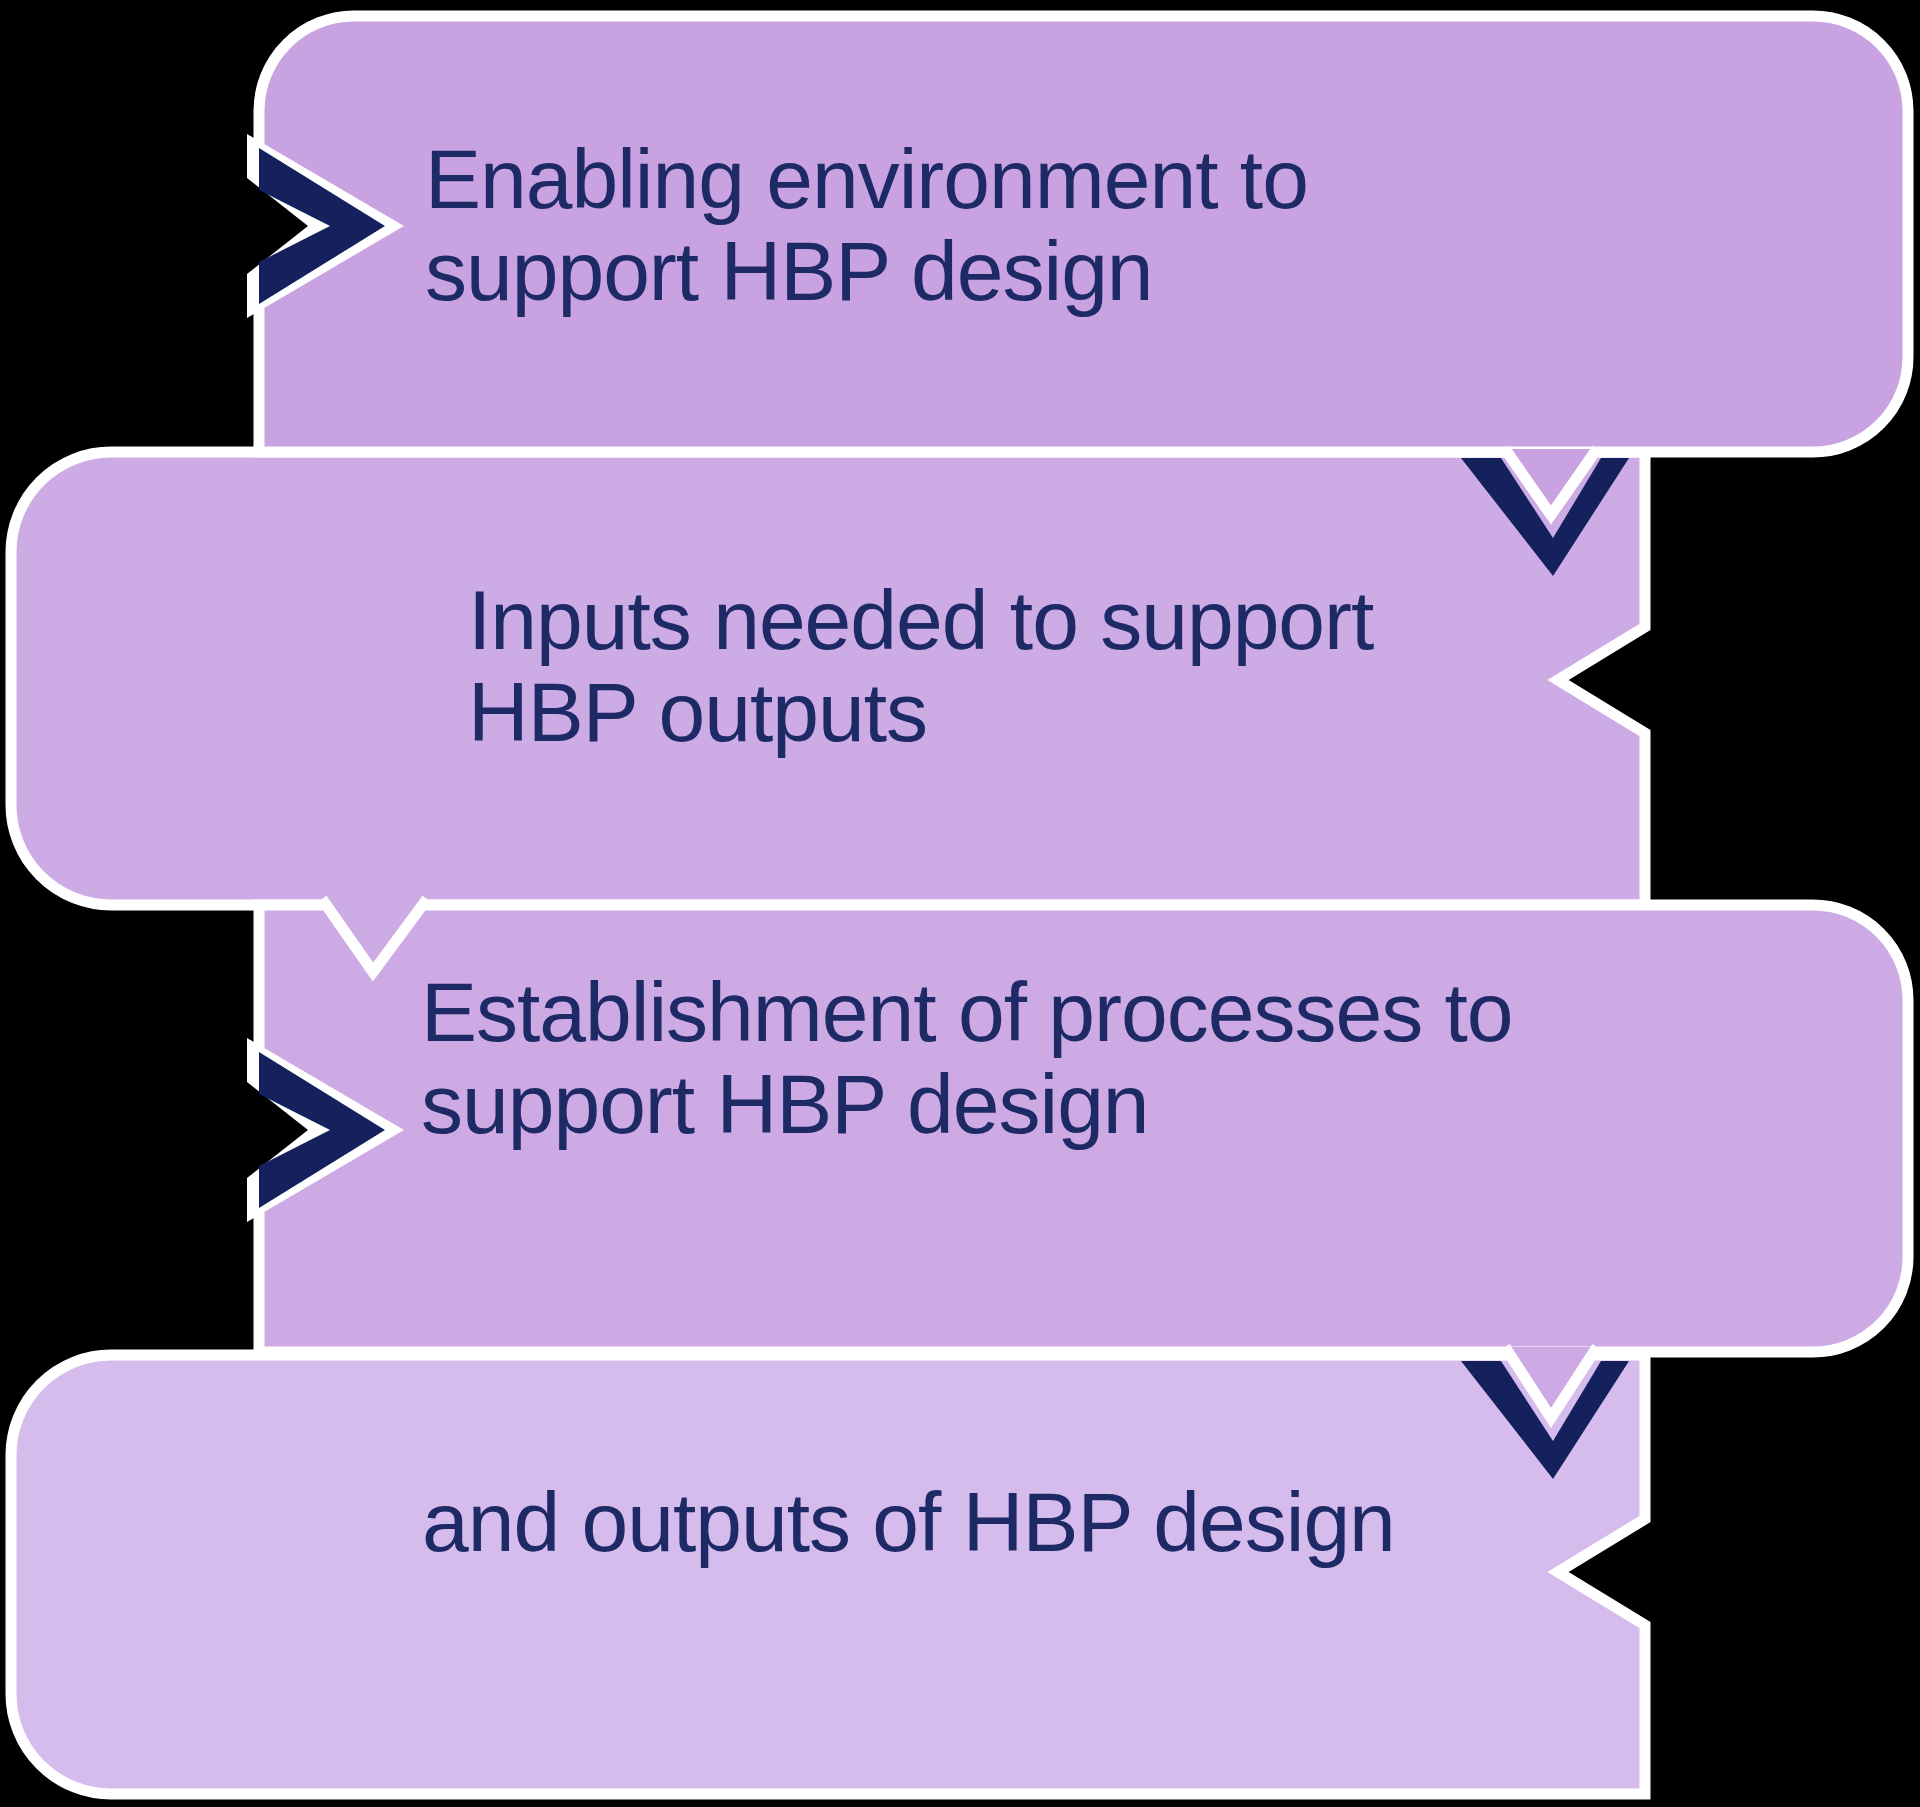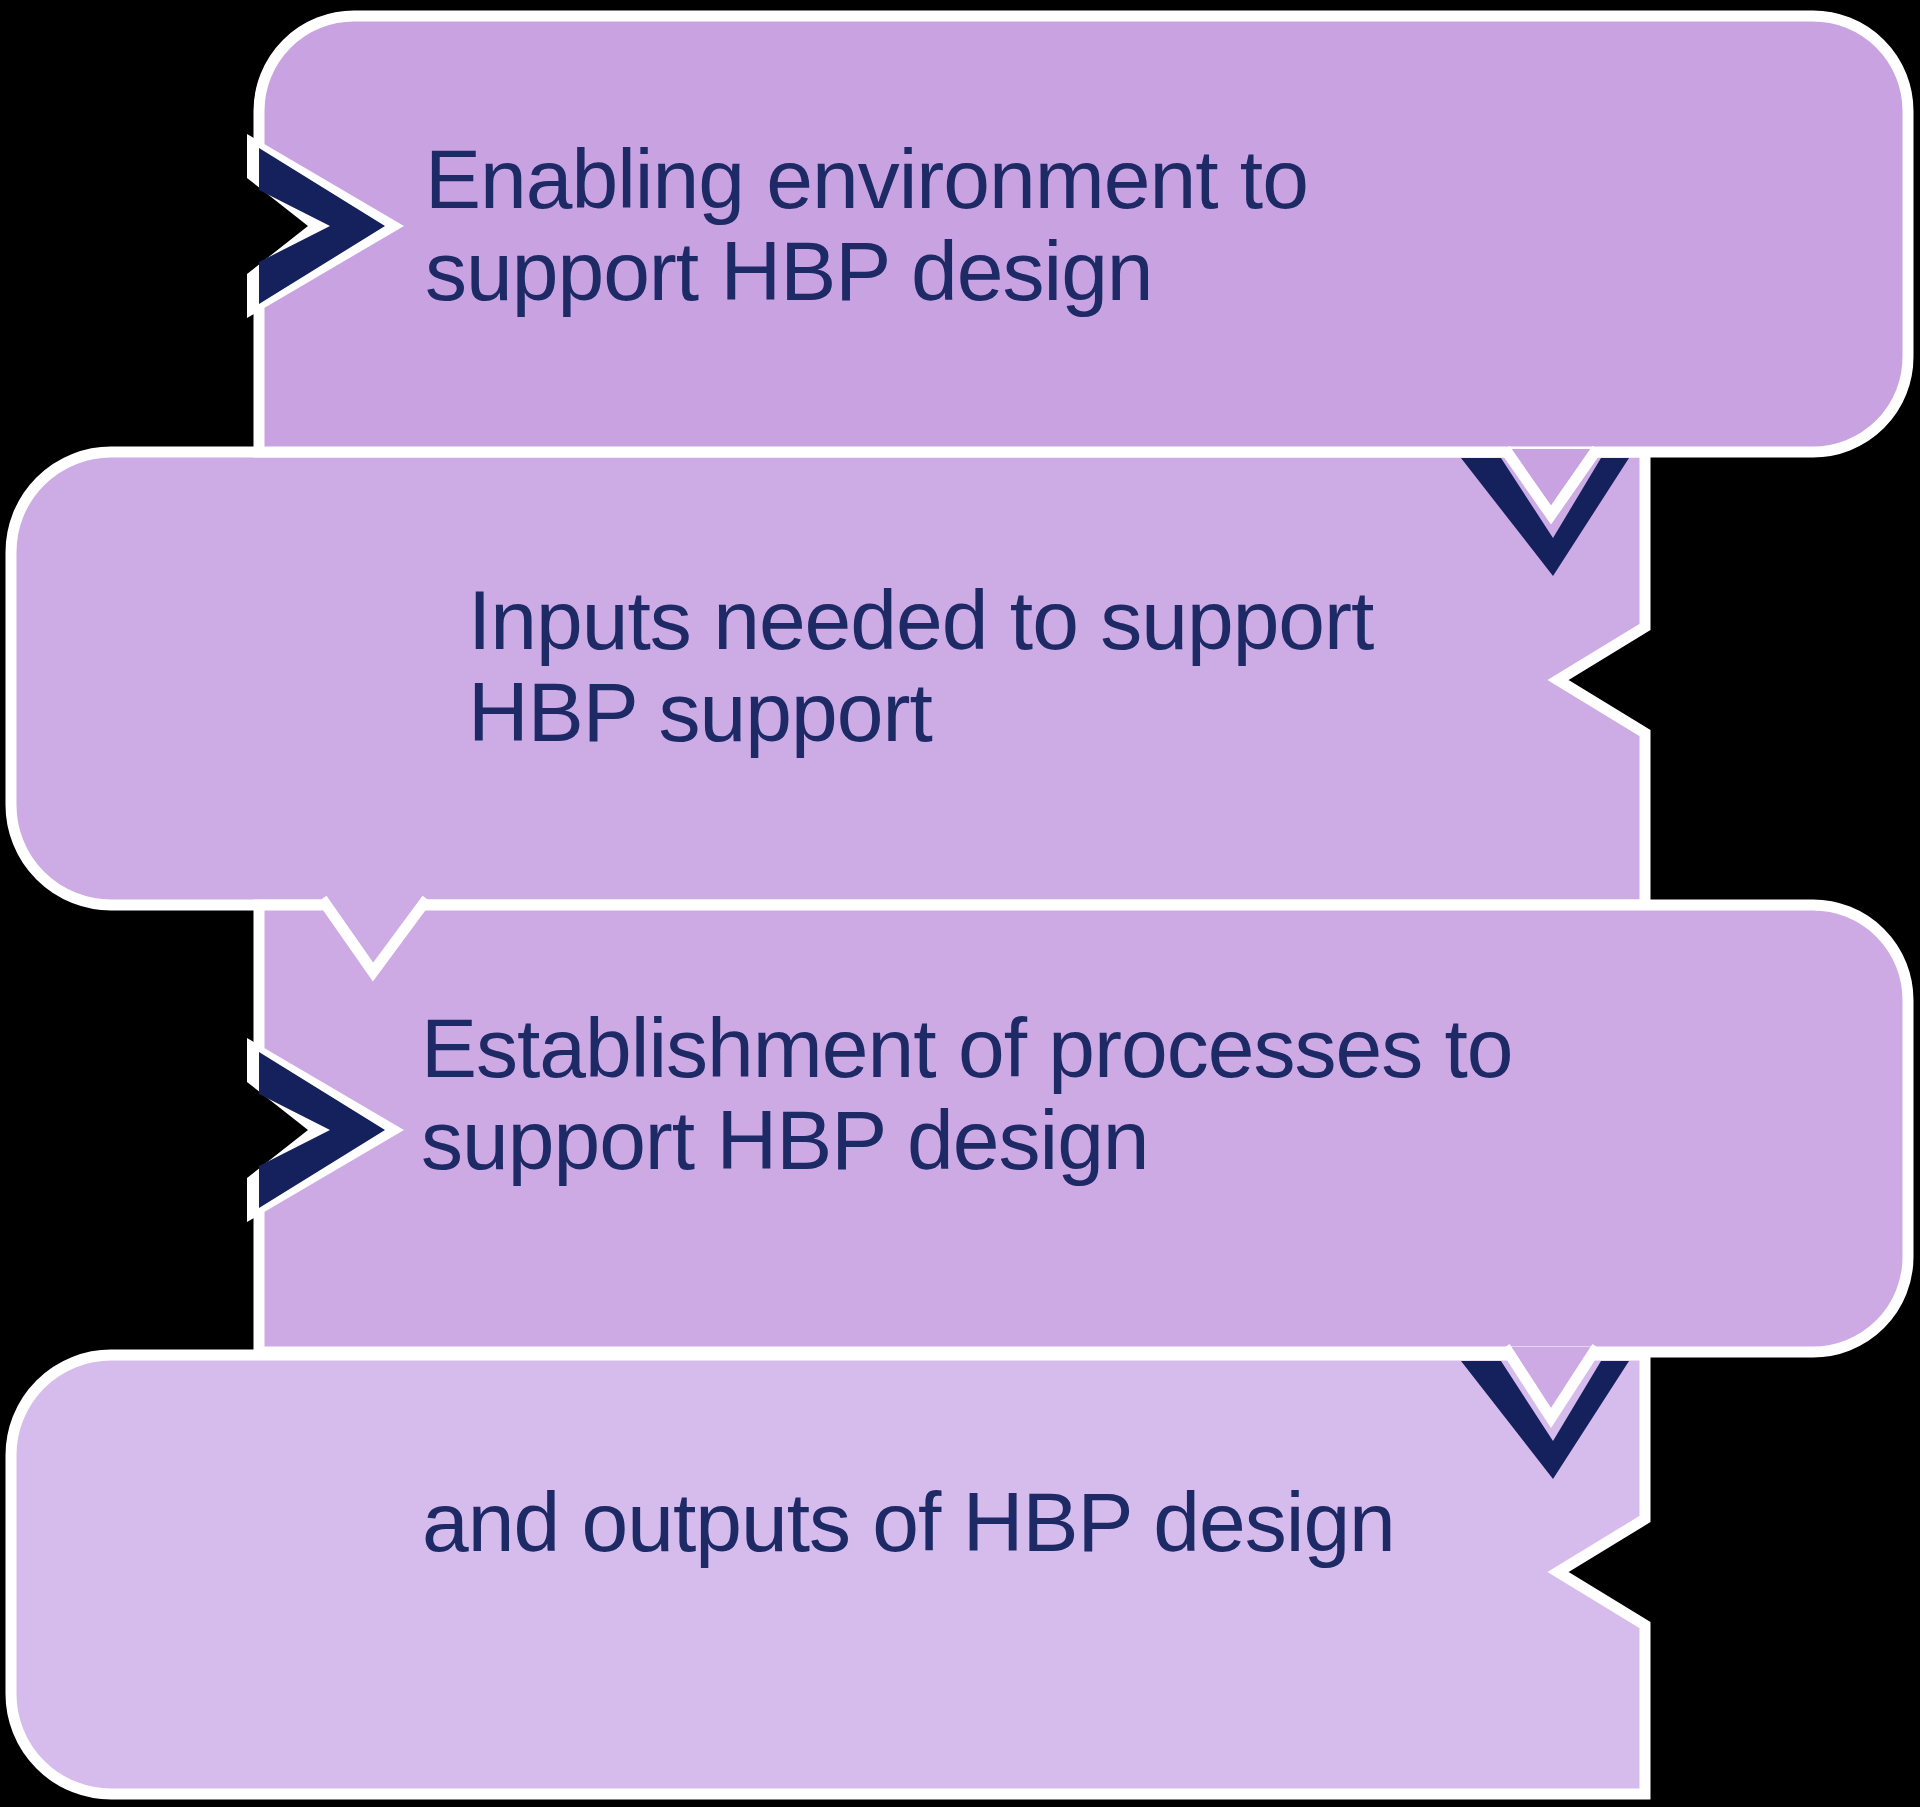--- a/index.html
+++ b/index.html
@@ -73,24 +73,24 @@
     <path class="navy" d="M 259,1052 L 385,1130 L 259,1208 L 259,1166 L 330,1130 L 259,1094 Z"></path>
   </svg>
 
   <div class="label" style="left:425px; top:133px;">
     <div>Enabling environment to</div>
     <div>support HBP design</div>
   </div>
 
   <div class="label" style="left:428px; top:574px;margin-left:40px;">
     <div>Inputs needed to support</div>
-    <div>HBP support</div>
+    <div>HBP outputs</div>
   </div>
 
-  <div class="label" style="left:421px; top:1002px;">
+  <div class="label" style="left:421px; top:966px;">
     <div>Establishment of processes to</div>
     <div>support HBP design</div>
   </div>
 
   <div class="label" style="left:422px; top:1476px;">
     <div>and outputs of HBP design</div>
   </div>
 
 </div>
 

